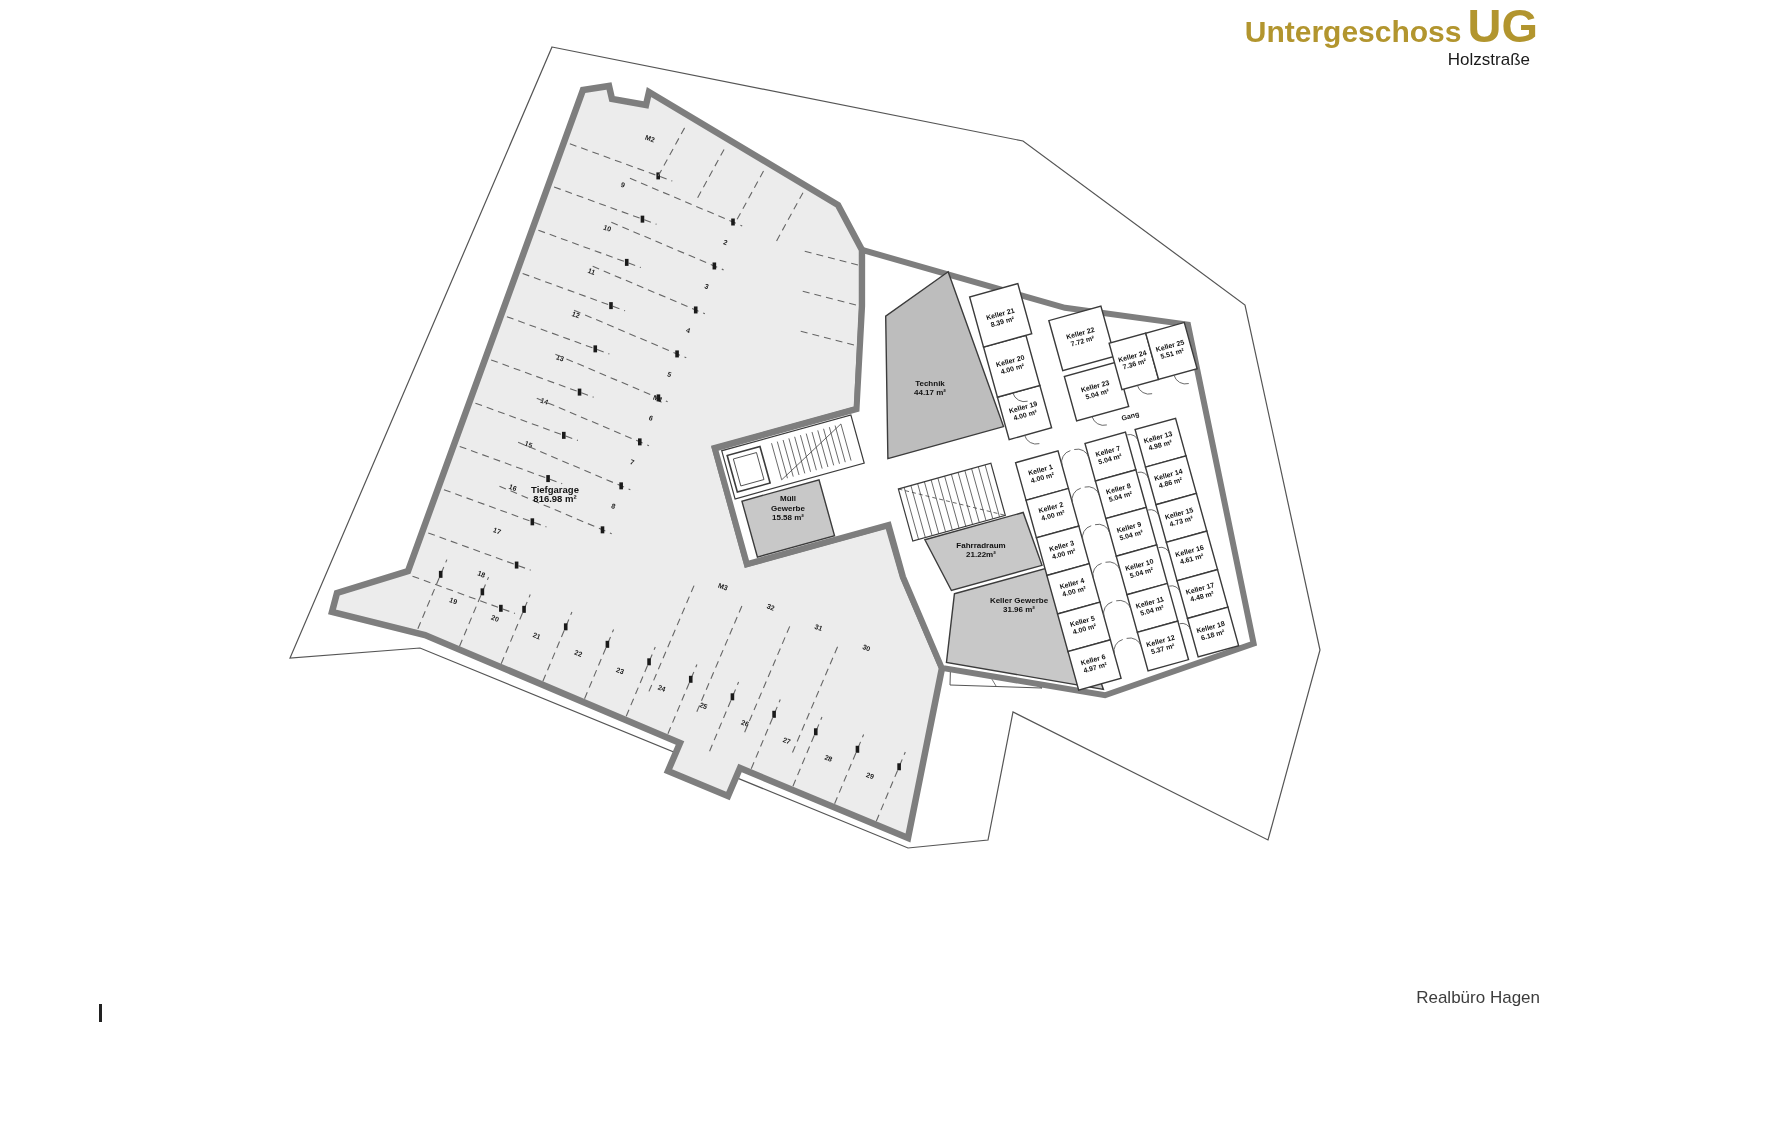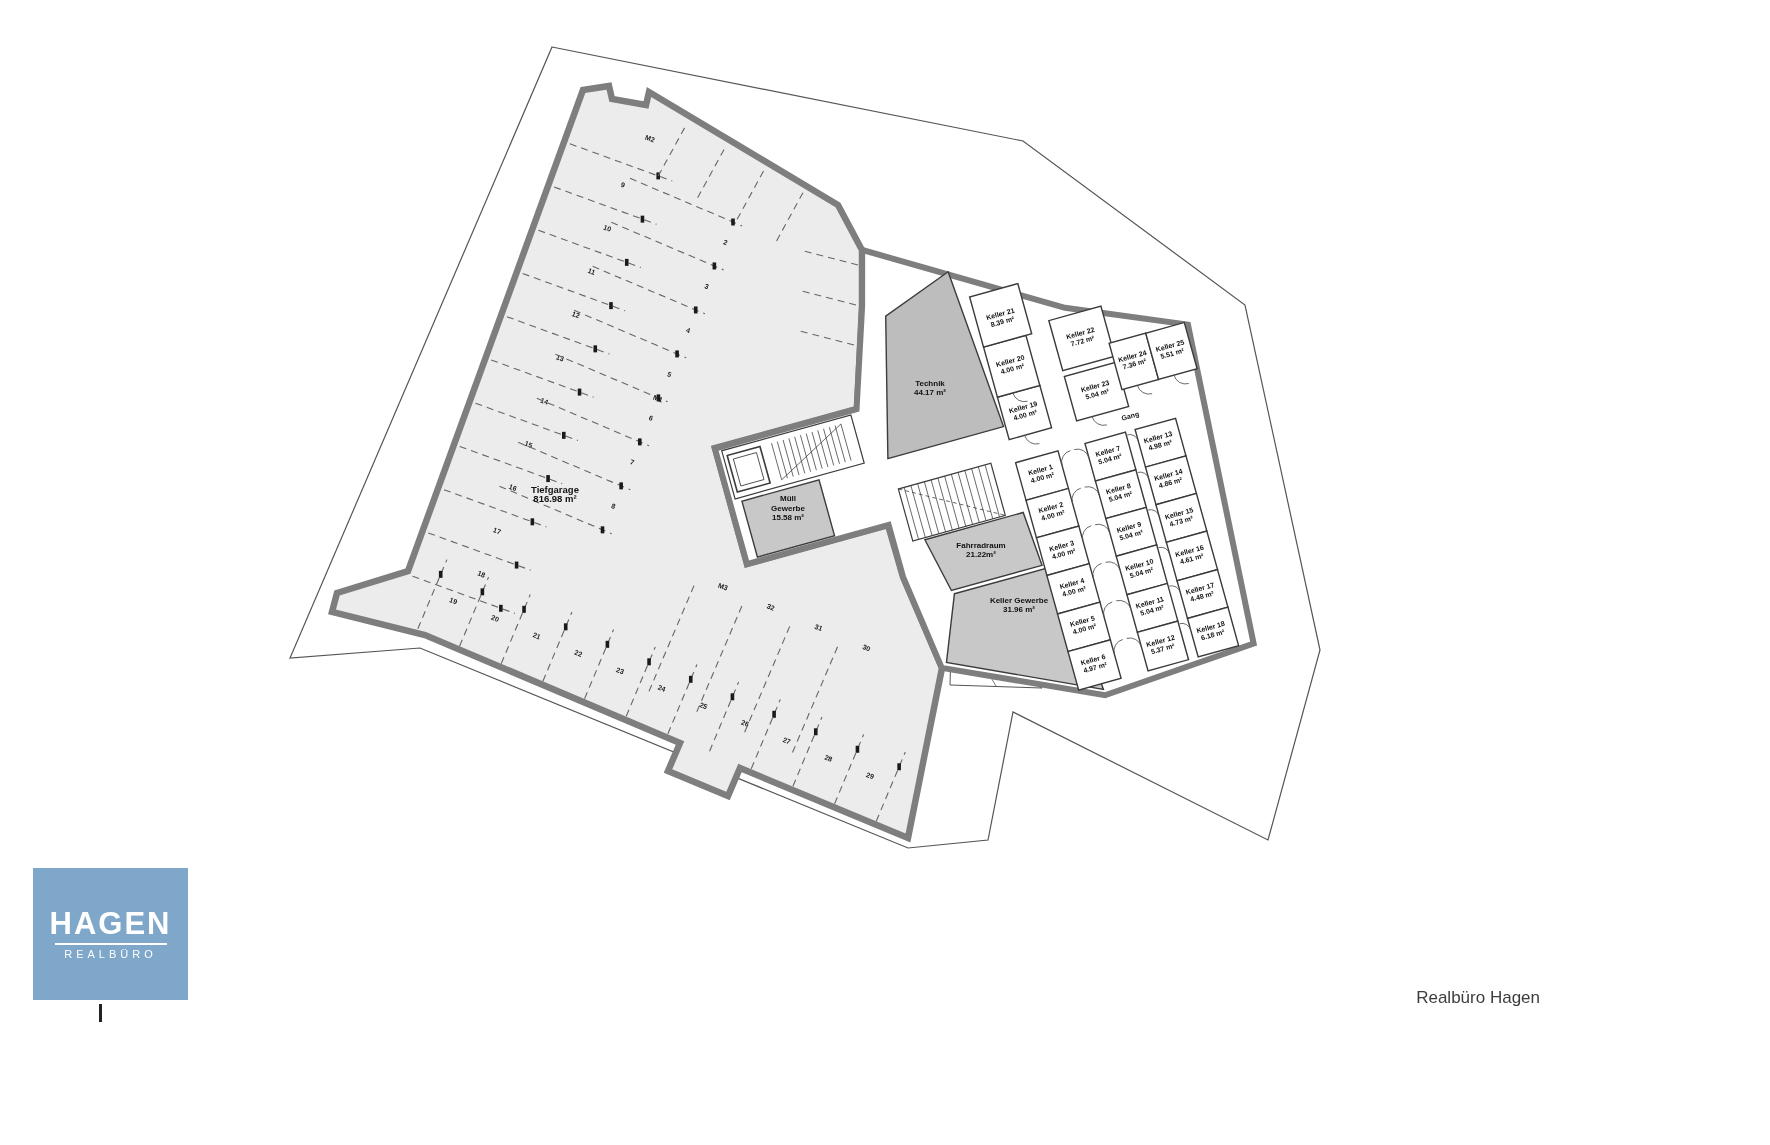--- a/index.html
+++ b/index.html
@@ -262,22 +262,21 @@
       </g>
       <g>
         <text x="555" y="497" font-size="9.5" font-weight="bold" fill="#111" text-anchor="middle" font-family="&quot;Liberation Sans&quot;,&quot;DejaVu Sans&quot;,sans-serif"><tspan x="555" dy="-4.5">Tiefgarage</tspan><tspan x="555" dy="9.5">816.98 m²</tspan></text>
         <text x="930" y="390" font-size="8" font-weight="bold" fill="#111" text-anchor="middle" font-family="&quot;Liberation Sans&quot;,&quot;DejaVu Sans&quot;,sans-serif"><tspan x="930" dy="-4.5">Technik</tspan><tspan x="930" dy="9.5">44.17 m²</tspan></text>
         <text x="788" y="510" font-size="8" font-weight="bold" fill="#111" text-anchor="middle" font-family="&quot;Liberation Sans&quot;,&quot;DejaVu Sans&quot;,sans-serif"><tspan x="788" dy="-9">Müll</tspan><tspan x="788" dy="9.5">Gewerbe</tspan><tspan x="788" dy="9.5">15.58 m²</tspan></text>
         <text x="981" y="552" font-size="8" font-weight="bold" fill="#111" text-anchor="middle" font-family="&quot;Liberation Sans&quot;,&quot;DejaVu Sans&quot;,sans-serif"><tspan x="981" dy="-4.5">Fahrradraum</tspan><tspan x="981" dy="9.5">21.22m²</tspan></text>
         <text x="1019" y="607" font-size="8" font-weight="bold" fill="#111" text-anchor="middle" font-family="&quot;Liberation Sans&quot;,&quot;DejaVu Sans&quot;,sans-serif"><tspan x="1019" dy="-4.5">Keller Gewerbe</tspan><tspan x="1019" dy="9.5">31.96 m²</tspan></text>
       </g>
     </svg>
 
-
-  <div class="logo">
-    <div class="logo-name">HAGEN</div>
-    <div class="logo-line"></div>
-    <div class="logo-sub">REALBÜRO</div>
+  <div class="titleblock">
+    <span class="title-main" actable="false">Untergeschoss</span><span class="title-abbr">UG</span>
+    <div class="title-sub">Holzstraße</div>
   </div>
+
   <div class="logo-tick"></div>
 
   <div class="credit">Realbüro Hagen</div>
 </div>
 
 </body></html>

